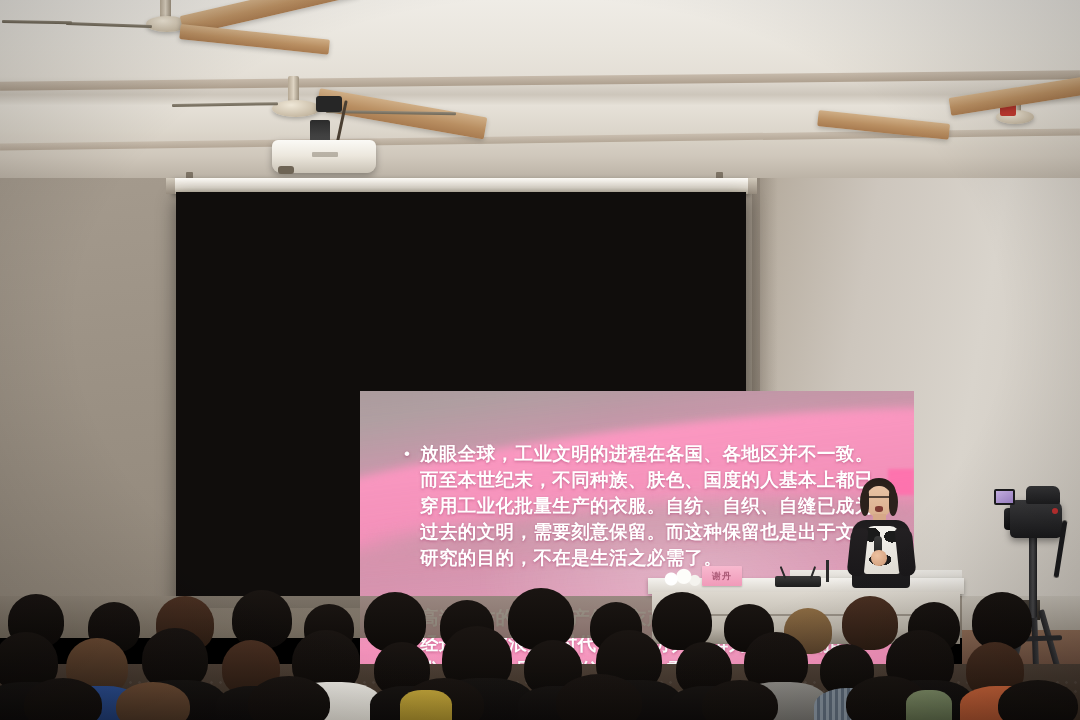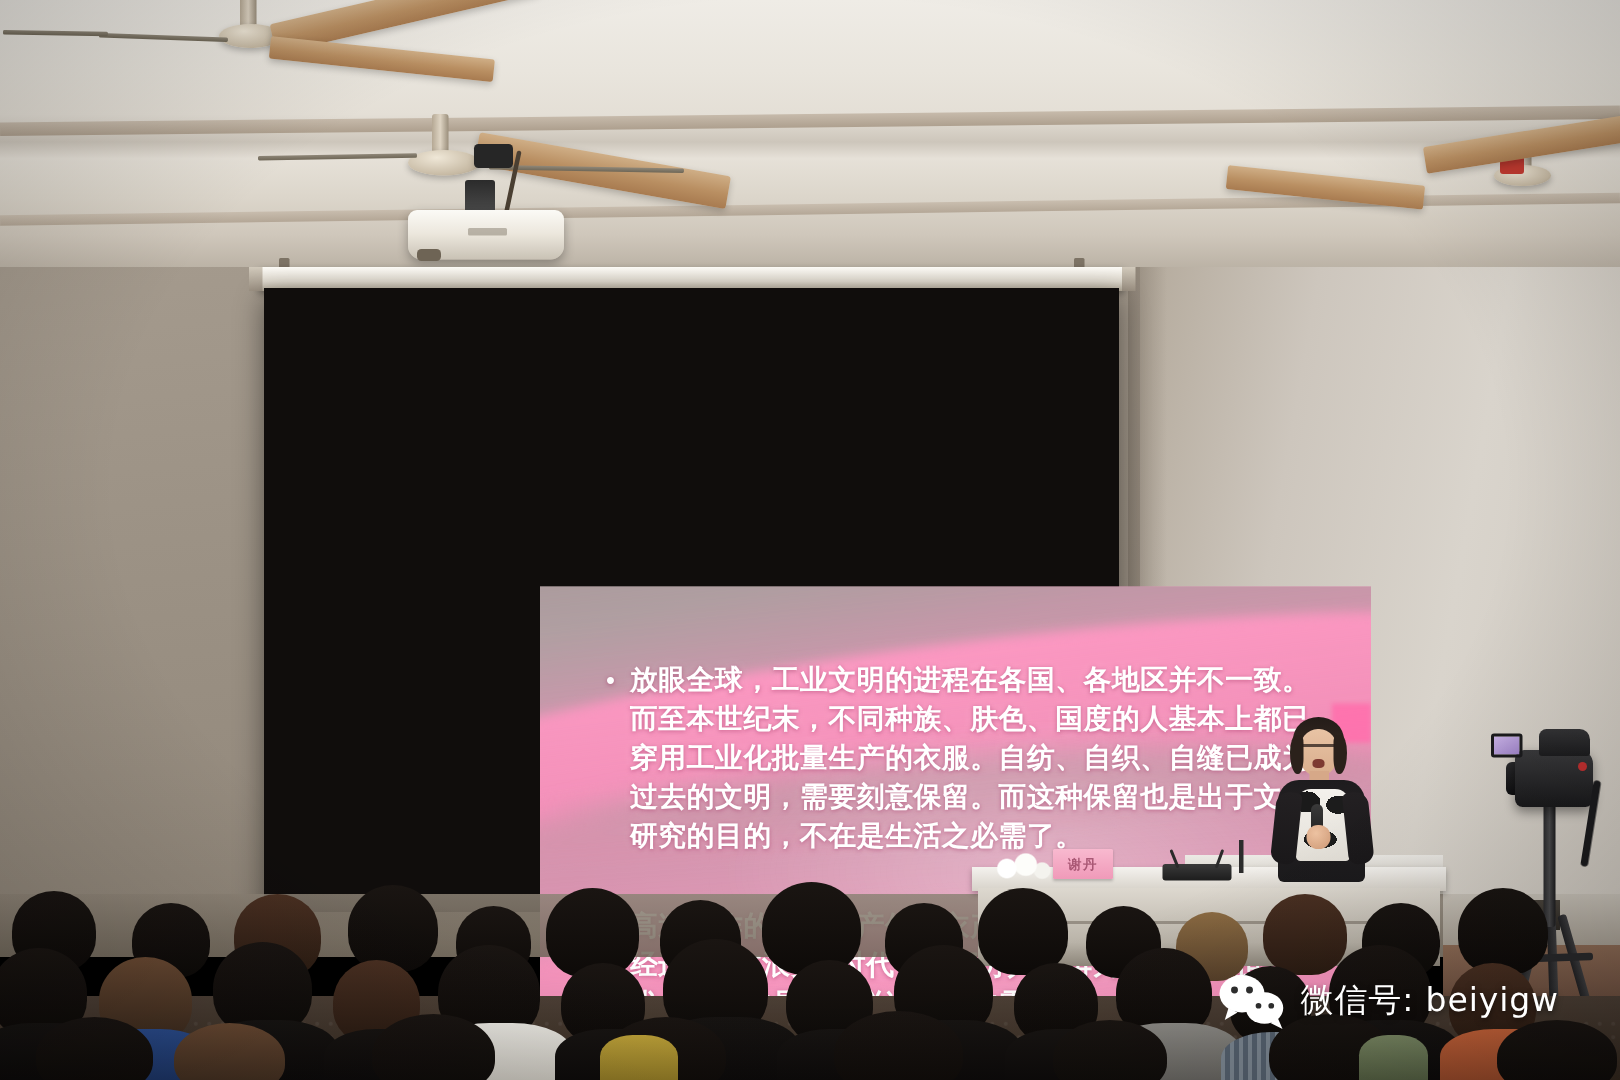--- a/index.html
+++ b/index.html
@@ -636,32 +636,15 @@
     <div class="head" style="left:404px; top:92px; width:80px; height:52px;"></div>
     <div class="head" style="left:556px; top:88px; width:86px; height:56px;"></div>
     <div class="head" style="left:702px; top:94px; width:76px; height:50px;"></div>
     <div class="head" style="left:846px; top:90px; width:82px; height:54px;"></div>
     <div class="head" style="left:998px; top:94px; width:80px; height:50px;"></div>
 
     <div class="shoulder yellow" style="left:400px; top:104px; width:52px; height:34px; opacity:.85;"></div>
     <div class="shoulder green" style="left:906px; top:104px; width:46px; height:32px; opacity:.8;"></div>
   </div>
 
-  <div class="watermark">
-    <div class="wechat-logo">
-      <svg width="46" height="38" viewBox="0 0 46 38" aria-hidden="true">
-
-        <ellipse cx="16" cy="14.5" rx="15" ry="12.5" fill="#ffffff"></ellipse>
-        <polygon points="7,24 4.5,32 13,27" fill="#ffffff"></polygon>
-        <circle cx="11" cy="12" r="2.3" fill="#2d2d2d"></circle>
-        <circle cx="21" cy="12" r="2.3" fill="#2d2d2d"></circle>
-
-        <ellipse cx="31" cy="24" rx="12.5" ry="10.5" fill="#ffffff"></ellipse>
-        <polygon points="40,31 43,38 35,34" fill="#ffffff"></polygon>
-        <circle cx="27" cy="22.5" r="1.9" fill="#2d2d2d"></circle>
-        <circle cx="35.5" cy="22.5" r="1.9" fill="#2d2d2d"></circle>
-      </svg>
-    </div>
-    <div class="wm-text">微信号: beiyigw</div>
-  </div>
 
   <div class="vignette"></div>
 </div>
 
 </body></html>

